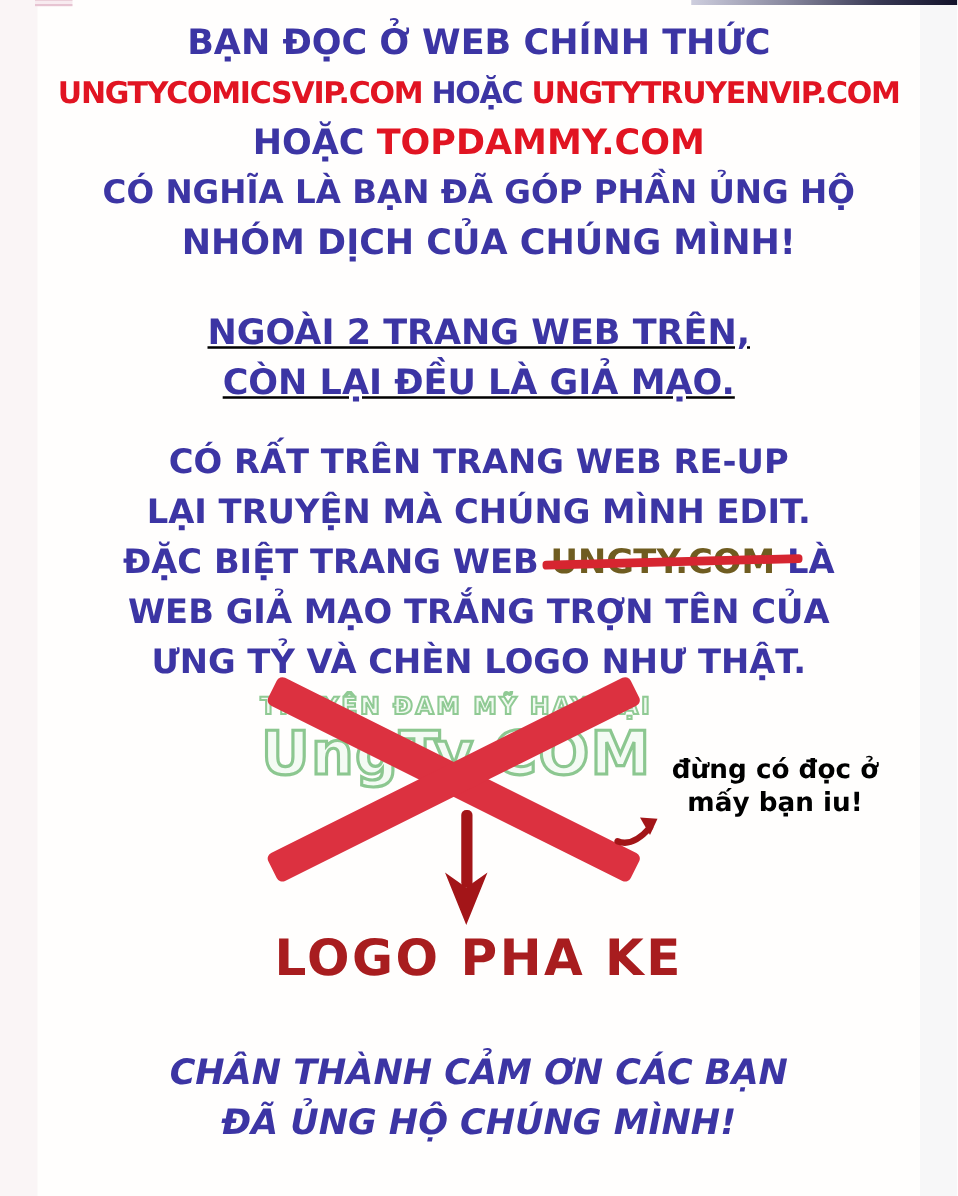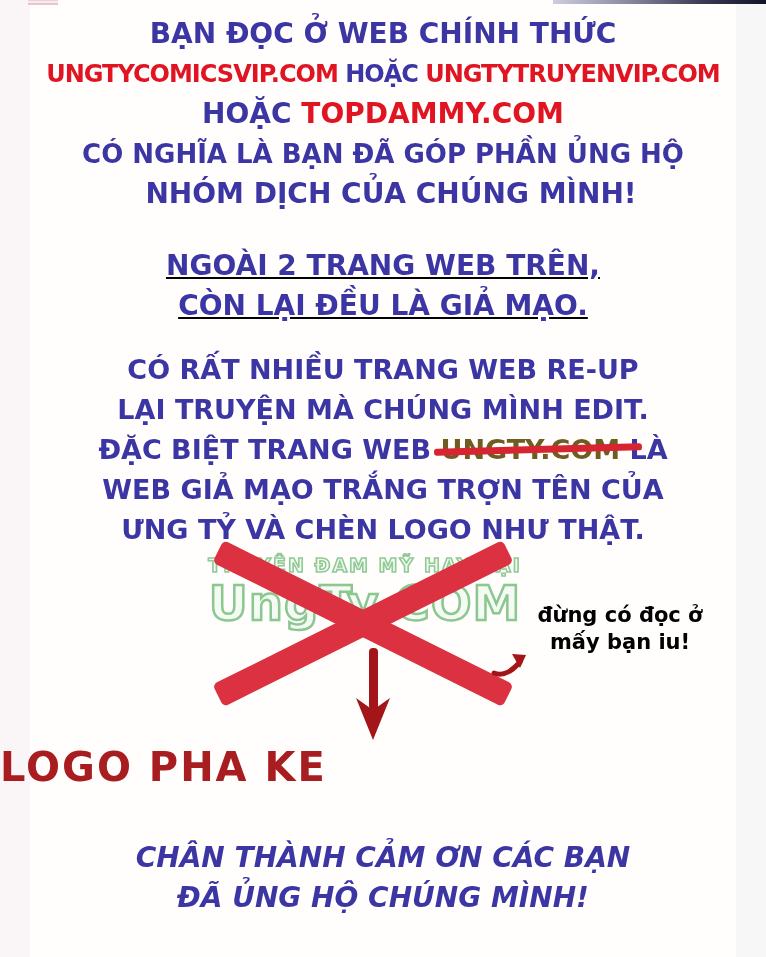--- a/index.html
+++ b/index.html
@@ -76,21 +76,21 @@
   .curve-arrow { position:absolute; left:490px; top:640px; }
 
   .hand-note {
     position:absolute; left:505px; top:602px; width:230px;
     text-align:center; font-weight:bold; font-size:21px; line-height:27px;
     color:#000000;
   }
 
   .fake-label {
     position:absolute; left:0; top:744px; width:100%;
-    font-weight:bold; font-size:40px; letter-spacing:2px;
+    text-align:center; font-weight:bold; font-size:40px; letter-spacing:2px;
     color:#a81d1f;
   }
 
   .footer { position:absolute; left:0; top:838px; width:100%; }
   .footer .tline { font-size:28px; line-height:40px;font-style:italic; }
 </style>
 </head>
 <body>
 
 <div class="page">
@@ -114,21 +114,21 @@
     <div class="tline l4 blue">CÓ NGHĨA LÀ BẠN ĐÃ GÓP PHẦN ỦNG HỘ</div>
     <div class="tline l5 blue">NHÓM DỊCH CỦA CHÚNG MÌNH!</div>
   </div>
 
   <div class="notice">
     <div class="tline blue">NGOÀI 2 TRANG WEB TRÊN,</div>
     <div class="tline blue">CÒN LẠI ĐỀU LÀ GIẢ MẠO.</div>
   </div>
 
   <div class="warning">
-    <div class="tline blue">CÓ RẤT NHIỀU TRANG WEB RE-UP</div>
+    <div class="tline blue">CÓ RẤT TRÊN TRANG WEB RE-UP</div>
     <div class="tline blue">LẠI TRUYỆN MÀ CHÚNG MÌNH EDIT.</div>
     <div class="tline">
       <span class="blue">ĐẶC BIỆT TRANG WEB</span>
       <span class="strike">UNGTY.COM</span>
       <span class="blue">LÀ</span>
     </div>
     <div class="tline blue">WEB GIẢ MẠO TRẮNG TRỢN TÊN CỦA</div>
     <div class="tline blue">ƯNG TỶ VÀ CHÈN LOGO NHƯ THẬT.</div>
   </div>
 

